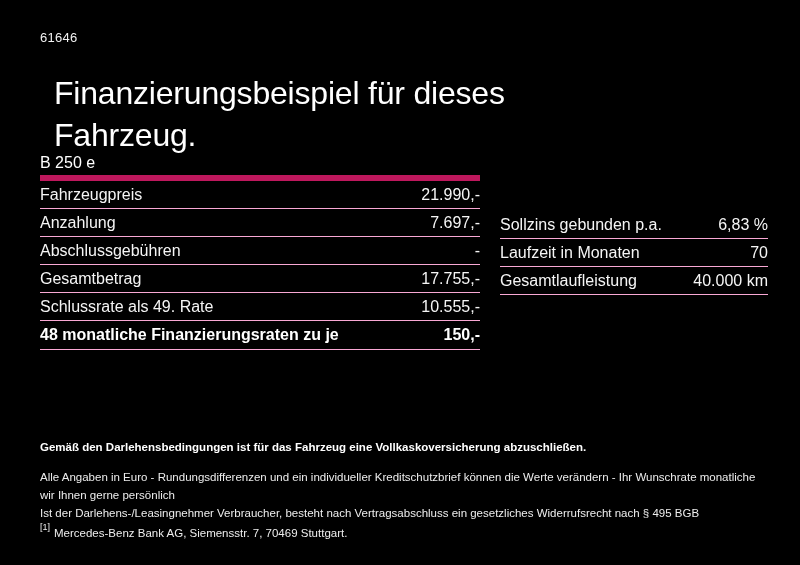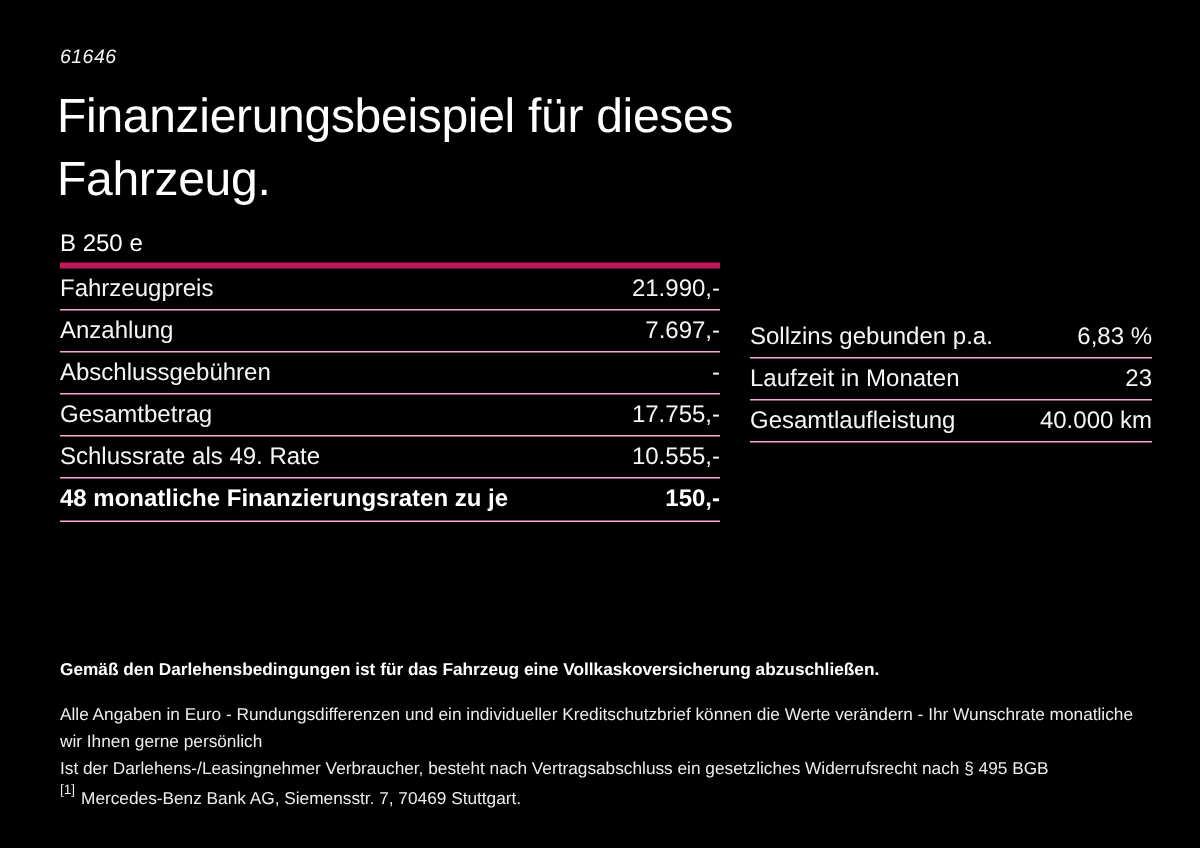--- a/index.html
+++ b/index.html
@@ -10,35 +10,35 @@
     color: #fff;
     overflow: hidden;
   }
   .page {
     position: relative;
     width: 800px; height: 565px;
     background: #000;
   }
   .code {
     position: absolute; left: 40px; top: 30px;
-    font-size: 13px; letter-spacing: 0.3px; color: #f2f2f2; font-style: italic;
+    font-size: 13px; letter-spacing: 0.3px; color: #f2f2f2;
   }
   .title {
     position: absolute; left: 38px; top: 56px;
     font-size: 32px; line-height: 42px; font-weight: 400;
-    letter-spacing: -0.2px; color: #fff; margin: 0;
+    letter-spacing: -0.2px; color: #fff; margin: 16px;
   }
   
   .left-table {
     position: absolute; left: 40px; top: 150px; width: 440px;
   }
   .model {
     font-size: 16px; height: 25px;
     display: flex; align-items: center;
-    border-bottom: 4px solid #be185d;
+    border-bottom: 6px solid #be185d;
   }
   .trow {
     display: flex; justify-content: space-between; align-items: center;
     height: 27px; font-size: 16px;
     border-bottom: 1px solid #f9a8d4;
     color: #f5f5f5;
   }
   .trow.bold { font-weight: bold; height: 28px; color: #fff; }
   .trow .lbl { white-space: nowrap; }
   .trow .val { white-space: nowrap; text-align: right; }
@@ -99,21 +99,21 @@
     </div>
   </div>
 
   <div class="right-table">
     <div class="trow">
       <span class="lbl">Sollzins gebunden p.a.</span>
       <span class="val">6,83 %</span>
     </div>
     <div class="trow">
       <span class="lbl">Laufzeit in Monaten</span>
-      <span class="val">23</span>
+      <span class="val">70</span>
     </div>
     <div class="trow">
       <span class="lbl">Gesamtlaufleistung</span>
       <span class="val">40.000 km</span>
     </div>
   </div>
 
   <div class="footer">
     <div class="f-bold">Gemäß den Darlehensbedingungen ist für das Fahrzeug eine Vollkaskoversicherung abzuschließen.</div>
     <div>Alle Angaben in Euro - Rundungsdifferenzen und ein individueller Kreditschutzbrief können die Werte verändern - Ihr Wunschrate monatliche wir Ihnen gerne persönlich</div>

